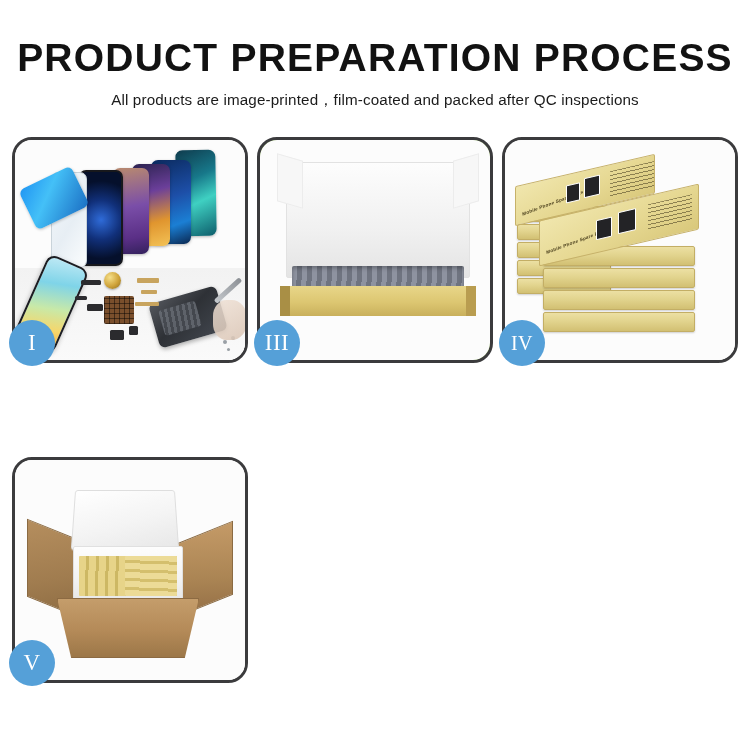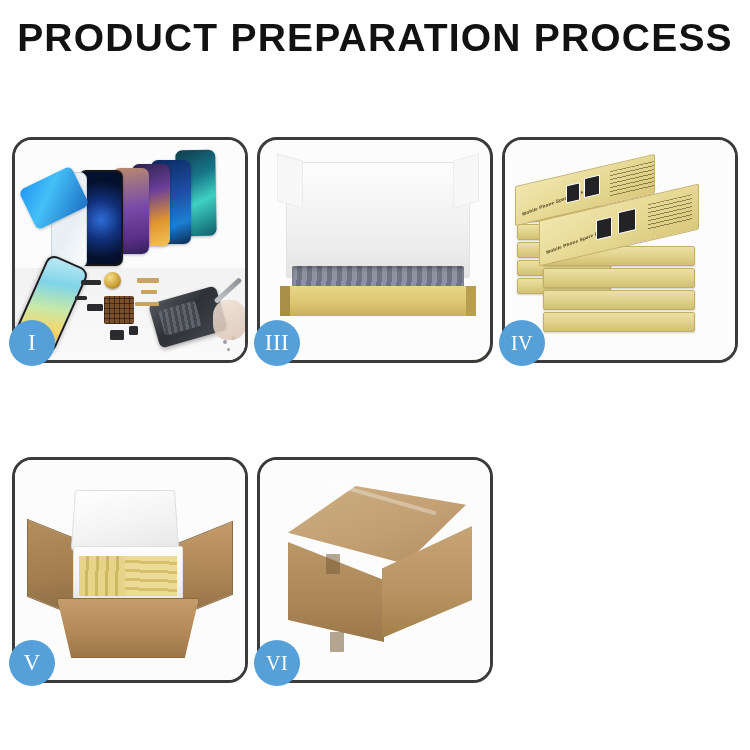--- a/index.html
+++ b/index.html
@@ -6,21 +6,21 @@
   * { margin:0; padding:0; box-sizing:border-box; }
   html, body { width:750px; height:750px; }
   body {
     background:#ffffff;
     font-family:"Liberation Sans", sans-serif;
     overflow:hidden;
     position:relative;
   }
 
   
-  .header { width:750px; padding-top:18px; text-align:center; }
+  .header { width:750px; padding-top:38px; text-align:center; }
   .title {
     font-family:"Liberation Sans", sans-serif;
     font-size:39px;
     font-weight:bold;
     letter-spacing:1.2px;
     color:#121212;
     line-height:1.04;
     white-space:nowrap;
   }
   .subtitle {
@@ -352,20 +352,21 @@
     position:absolute; width:14px; height:20px;
     background:rgba(120,92,56,.55);
     border-radius:1px;
   }
 </style>
 </head>
 <body>
 
 <div class="header">
   <div class="title">PRODUCT PREPARATION PROCESS</div>
+  <div class="subtitle">All products are image-printed，film-coated and packed after QC inspections</div>
 </div>
 
 <div class="grid">
 
   <div class="panel p1">
     <div class="panel-inner">
       <div class="floor"></div>
       <div class="phone ph-green"></div>
       <div class="phone ph-blue"></div>
       <div class="phone ph-gold"></div>
@@ -443,25 +444,14 @@
       <div class="flapR"></div>
       <div class="foamlid"></div>
       <div class="foambox"></div>
       <div class="ybars"></div>
       <div class="ybars2"></div>
       <div class="carton"></div>
     </div>
     <div class="badge">V</div>
   </div>
 
-  <div class="panel p6">
-    <div class="panel-inner">
-      <div class="c6-top"></div>
-      <div class="c6-left"></div>
-      <div class="c6-right"></div>
-      <div class="c6-seam"></div>
-      <div class="c6-tape" style="left:66px;top:94px;"></div>
-      <div class="c6-tape" style="left:70px;top:172px;"></div>
-    </div>
-    <div class="badge wide">VI</div>
-  </div>
 
 </div>
 
 </body></html>

